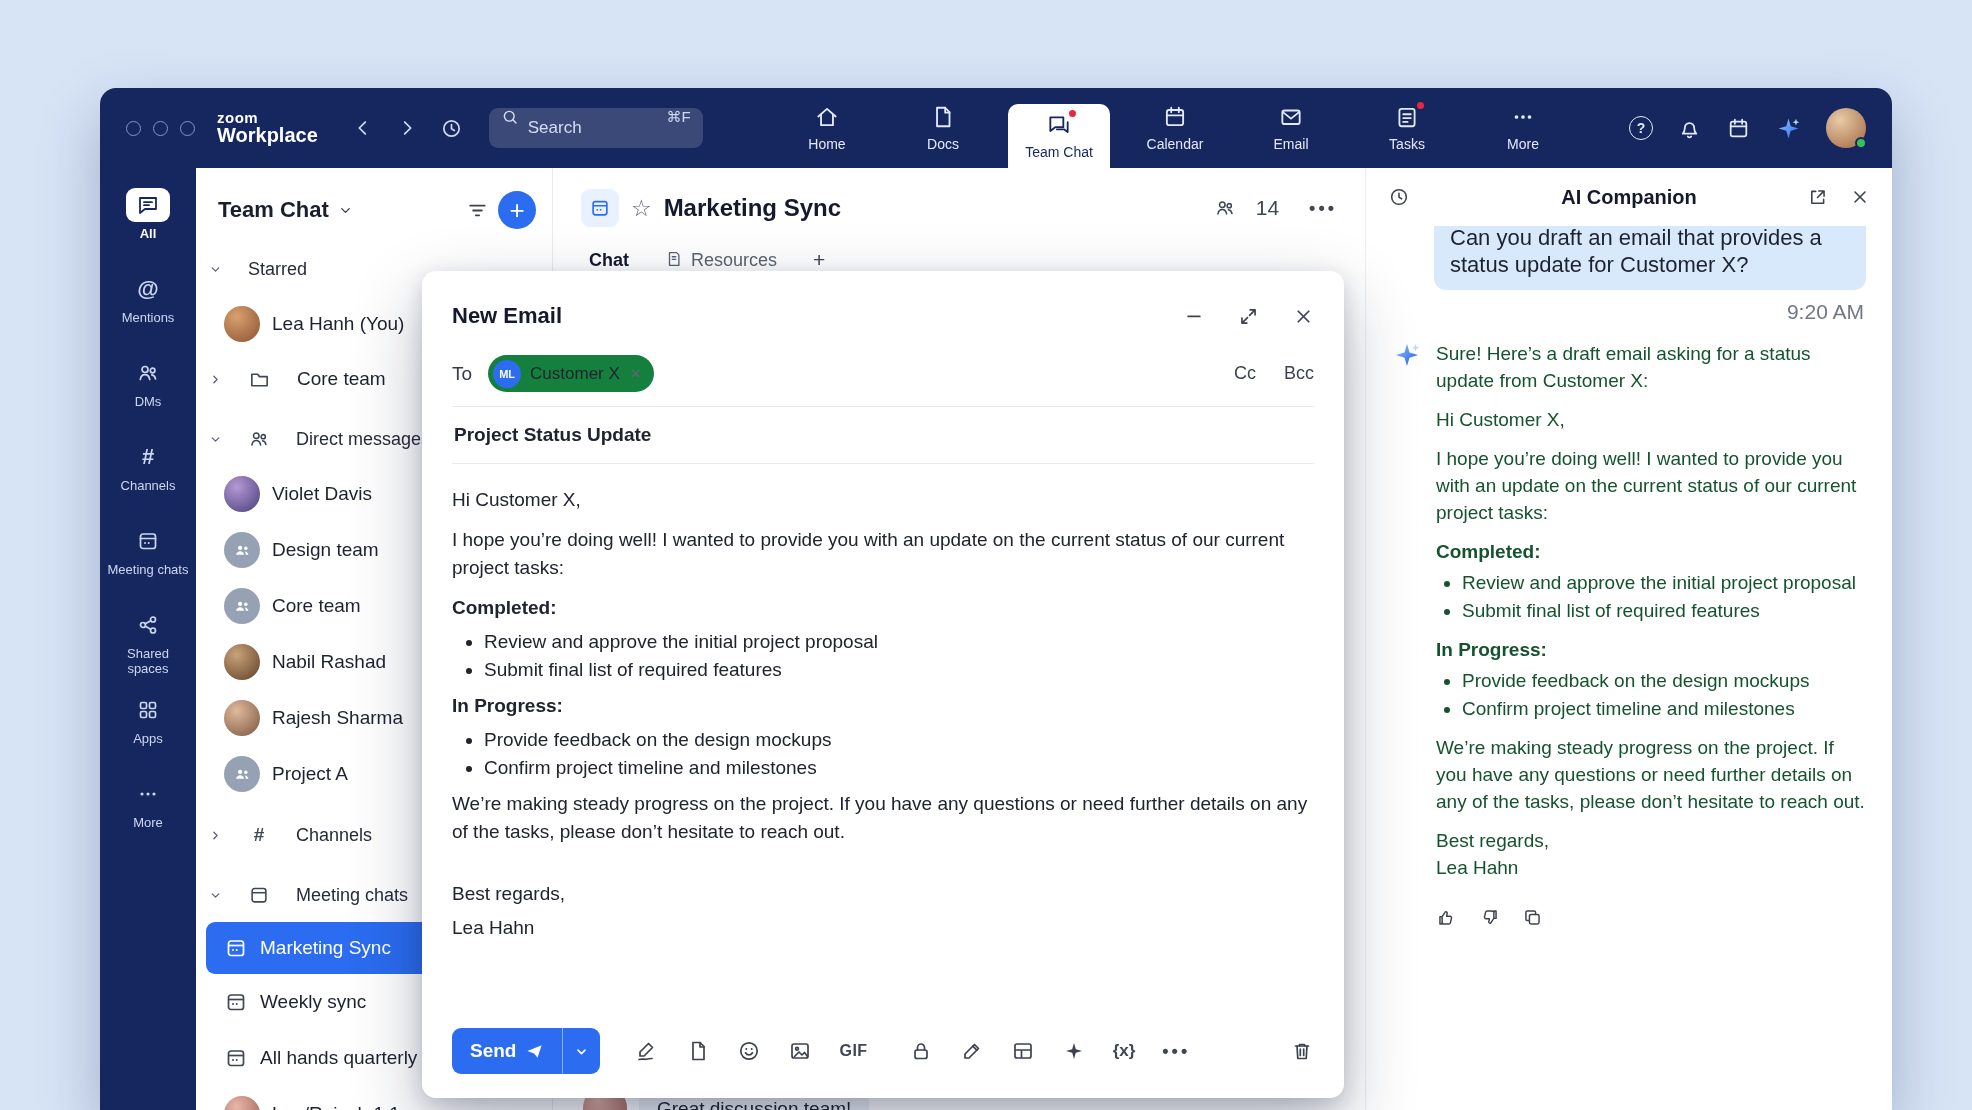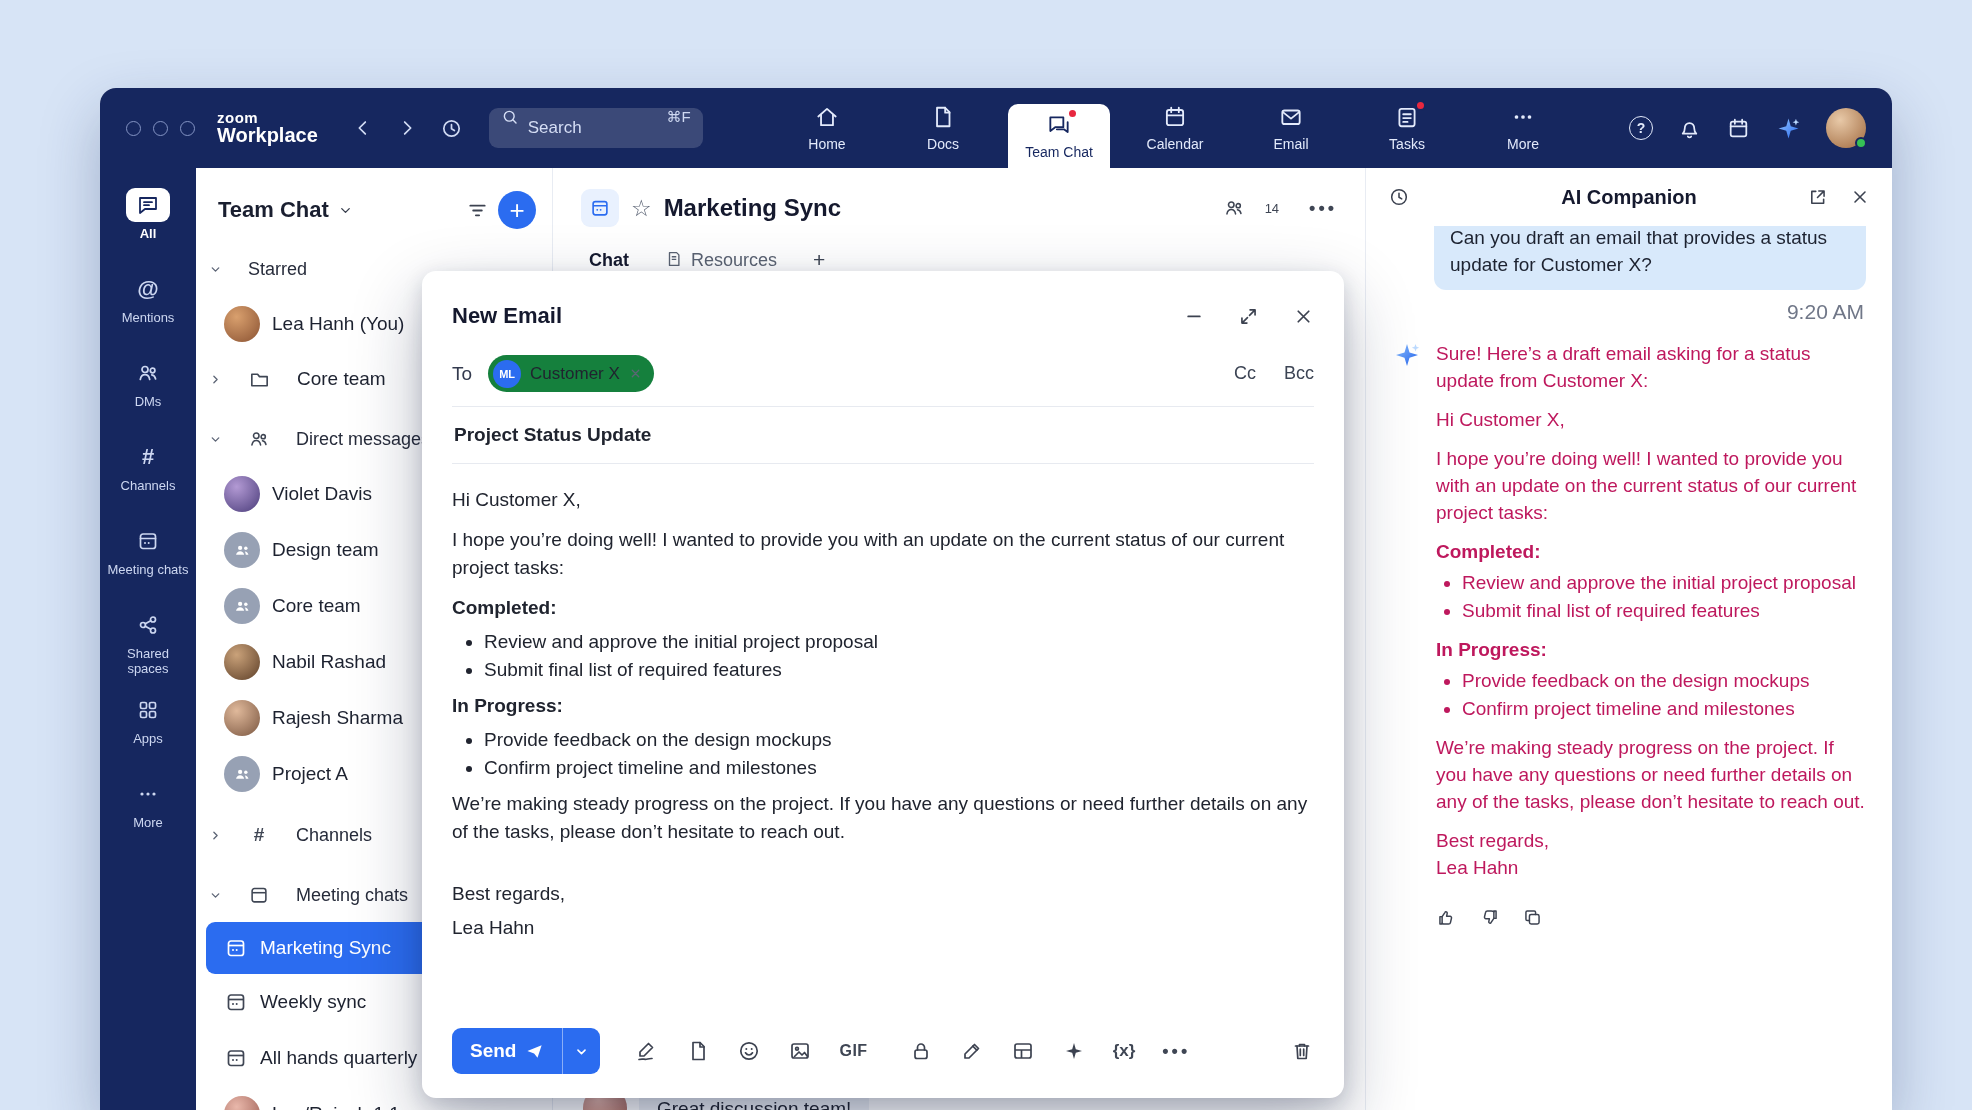--- a/index.html
+++ b/index.html
@@ -72,39 +72,39 @@
   .hashsym{ font-size:19px; font-weight:700; color:#3f4654; width:22px; text-align:center; }
   .itm.sel{ background:var(--accent); color:#fff; border-radius:9px; margin:0 10px; padding-left:18px; height:52px; }
   .itm.sel .sic{ color:#fff; }
   
   .main{ flex:1; min-width:0; position:relative; background:#fff; }
   .main-header{ display:flex; align-items:center; gap:12px; padding:0 28px; height:52px; margin-top:14px; }
   .mh-tile{ width:38px; height:38px; border-radius:9px; background:#e9f1fe; color:var(--accent); display:grid; place-items:center; }
   .star{ font-size:23px; color:#5c6475; line-height:1; }
   .mh-title{ font-size:24px; font-weight:700; color:#15192e; }
   .mh-right{ margin-left:auto; display:flex; align-items:center; gap:30px; color:#3f4654; }
-  .members{ display:flex; align-items:center; gap:20px; font-size:13px; }
+  .members{ display:flex; align-items:center; gap:20px; font-size:21px; }
   .dots{ font-weight:700; letter-spacing:3px; font-size:18px; color:#3f4654; }
   .tabs{ display:flex; align-items:center; gap:36px; padding:0 36px; margin-top:14px; font-size:18px; color:var(--muted); }
   .tab{ display:flex; align-items:flex-start; gap:8px; }
   .tab.active{ color:#15192e; font-weight:600; }
   .tab-add{ font-size:21px; color:#3f4654; }
   .chat-preview{ position:absolute; left:30px; top:918px; display:flex; gap:12px; align-items:flex-start; }
   .cp-bubble{ background:#eef1f6; border-radius:14px; padding:12px 18px; font-size:19px; color:#20242f; white-space:nowrap; }
   .av.lg{ width:44px; height:44px; flex:0 0 44px; }
   
   .ai-panel{ width:527px; border-left:1px solid var(--line); background:#fff; display:flex; flex-direction:column; overflow:hidden; }
   .ai-header{ position:relative; z-index:2; background:#fff; height:58px; display:flex; align-items:center; padding:0 22px; color:#3c4250; }
   .ai-title{ position:absolute; left:0; right:0; text-align:center; font-size:20px; font-weight:700; color:#15192e; }
   .ai-hicons{ margin-left:auto; display:flex; gap:22px; z-index:3; }
   .ai-body{ flex:1; padding:0 26px; position:relative; }
-  .user-bubble{ background:var(--bubble); border-radius:12px; padding:12px 16px; margin-left:auto; max-width:432px; margin-top:-14px; font-size:19px; line-height:27px; color:#1c2230; }
+  .user-bubble{ background:var(--bubble); border-radius:12px; padding:12px 16px; margin-left:auto; max-width:432px; margin-top:-14px; font-size:22px; line-height:27px; color:#1c2230; }
   .ai-time{ text-align:right; font-size:21px; color:#707788; margin:10px 2px 16px 0; }
   .ai-msg{ display:flex; gap:14px; align-items:flex-start; }
-  .ai-text{ flex:1; font-size:19px; line-height:27px; color:#be185d; }
+  .ai-text{ flex:1; font-size:19px; line-height:27px; color:#14532d; }
   .ai-text p{ margin:0 0 12px; }
   .ai-text ul{ margin:0 0 12px; padding-left:26px; }
   .ai-text li{ margin:1px 0; }
   .b{ font-weight:700; }
   .ai-actions{ display:flex; gap:22px; margin:14px 0 0 44px; color:#596070; }
   
   .modal{ position:absolute; left:322px; top:183px; width:922px; height:827px; background:#fff; border-radius:14px; z-index:50; padding:0 30px; box-shadow:0 28px 70px rgba(15,25,60,.30), 0 6px 20px rgba(15,25,60,.16); }
   .m-header{ display:flex; align-items:center; padding-top:32px; }
   .m-title{ font-size:22px; font-weight:700; color:#15192e; }
   .m-hicons{ margin-left:auto; display:flex; gap:34px; color:#3c4250; align-items:center; }

